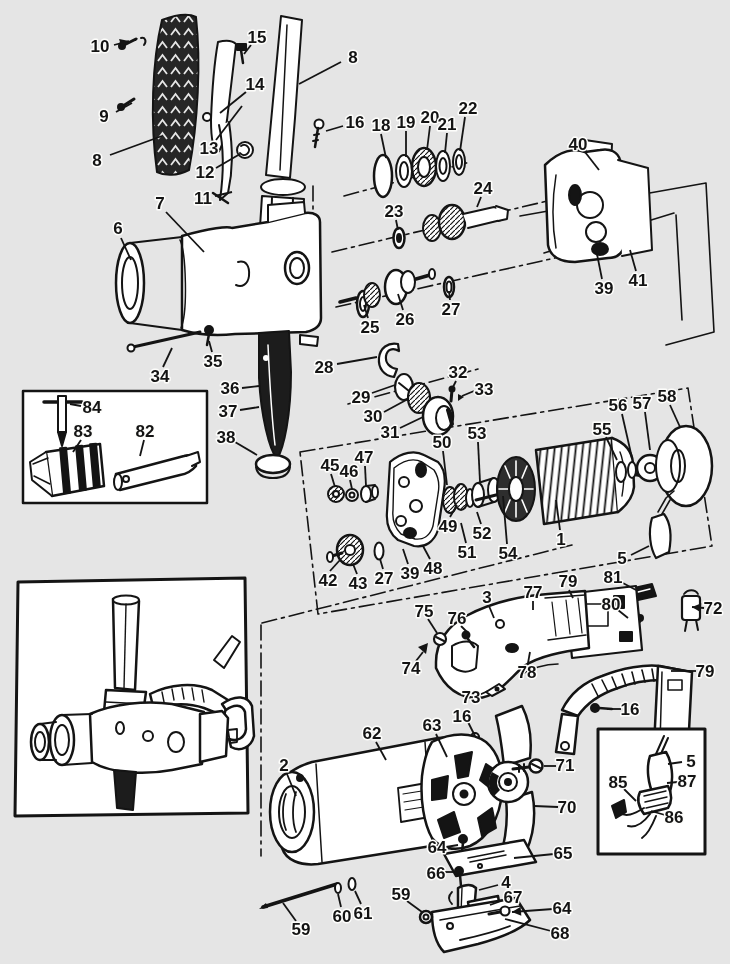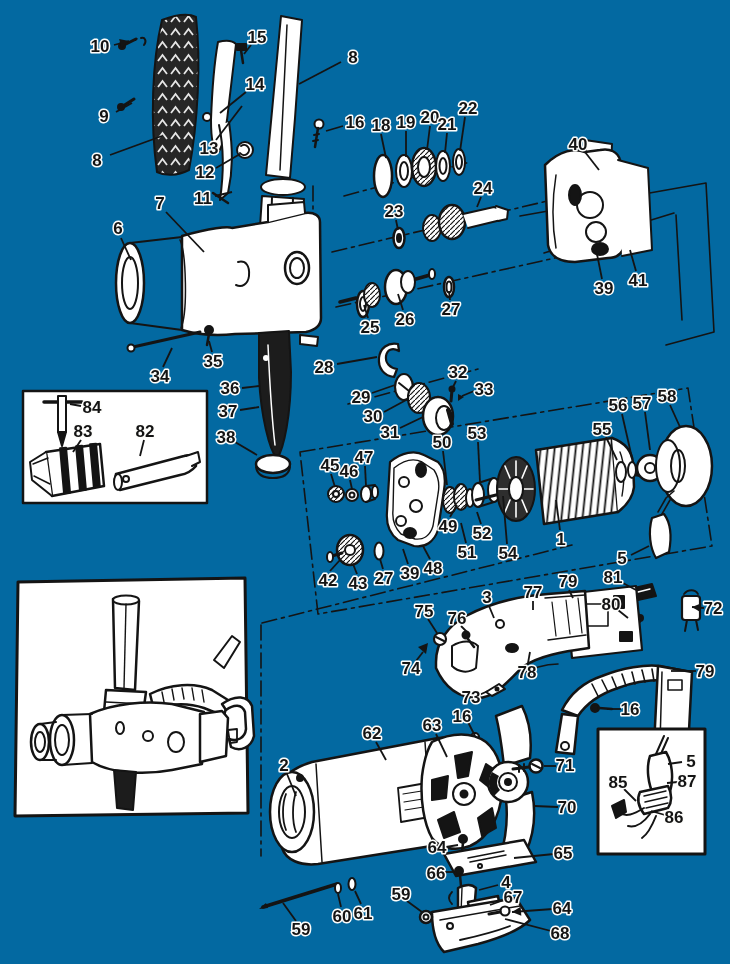--- a/index.html
+++ b/index.html
@@ -1,16 +1,16 @@
 <!DOCTYPE html>
 <html><head>
 <meta charset="utf-8">
 <style>
   html,body{margin:0;padding:0;background:#ffffff;}
-  .stage{position:relative;width:730px;height:964px;background:#0369a1;overflow:hidden;}
+  .stage{position:relative;width:730px;height:964px;background:#e5e5e5;overflow:hidden;}
   svg{display:block;}
   .callout-label{
     font-family:"Liberation Sans",sans-serif;
     font-weight:700;font-size:17px;
     fill:#141414;text-anchor:middle;dominant-baseline:central;
     paint-order:stroke;stroke:#fdfdfb;stroke-width:3px;stroke-linejoin:round;
   }
   .leader{stroke:#141414;stroke-width:1.8;fill:none;}
   .arrowhead{fill:#141414;stroke:none;}
 </style>

